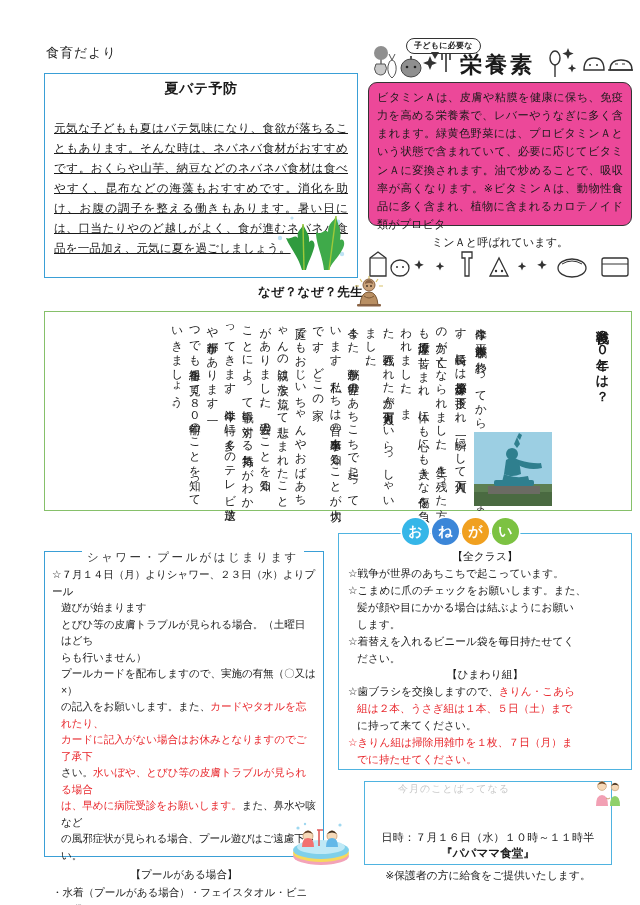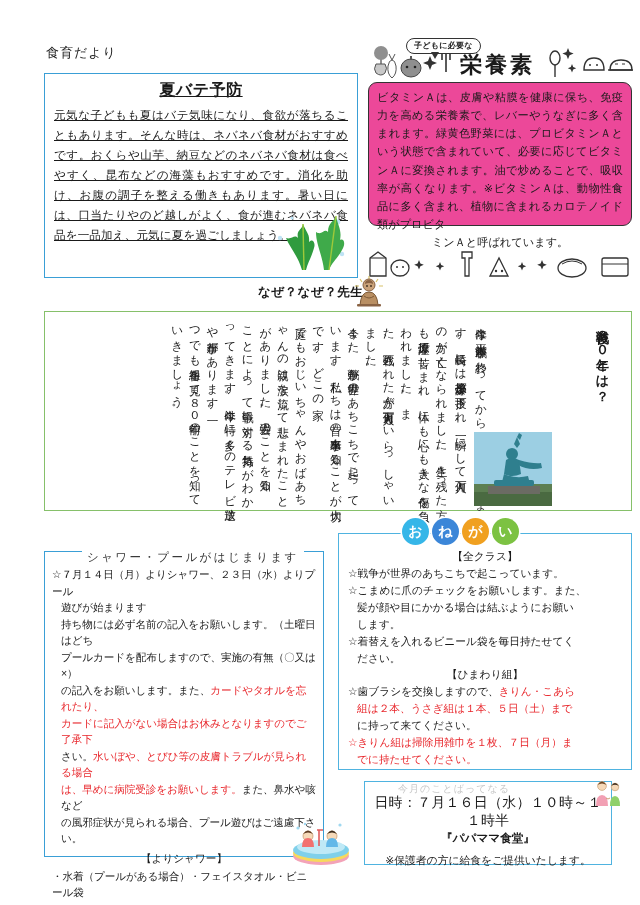--- a/index.html
+++ b/index.html
@@ -32,24 +32,23 @@
   #food-box {
     left: 44px; top: 73px; width: 314px; height: 205px;
     border: 1px solid #3a9fd6;
     background: #fff;
     box-sizing: border-box;
     padding: 6px 9px 0 9px;
   }
   #food-box .hd {
     text-align: center;
     font-weight: bold;
-    font-size: 16px;
+    font-size: 14px;
     letter-spacing: 0.5px;
-    margin-bottom: 4px;
-    text-decoration: underline;
+    margin-bottom: 20px;
   }
   #food-box .bd {
     font-size: 11.6px;
     line-height: 1.72;
     letter-spacing: 0.1px;
     text-align: justify;
     text-decoration: underline;
   }
 
   
@@ -193,21 +192,21 @@
     border: 1.4px solid #4fb3e0;
     background: #fff;
     box-sizing: border-box;
     padding: 12px 6px 0 6px;
     text-align: center;
   }
   #event-faint {
     position: absolute; left: 398px; top: 782px;
     font-size: 10px; color: #c9c9c9; letter-spacing: 1px;
   }
-  #event-box .l1 { font-size: 14px; letter-spacing: 0.2px; }
+  #event-box .l1 { font-size: 11px; letter-spacing: 0.2px; margin-top: 36px; }
   #event-box .l2 { font-size: 11.6px; font-weight: bold; margin-top: 1px; }
   #event-box .l3 { font-size: 10.8px; margin-top: 8px; }
   #event-icon { left: 592px; top: 778px; width: 32px; height: 30px; }
   #pool-icon { left: 290px; top: 820px; width: 62px; height: 46px; }
 </style>
 </head>
 <body>
 
 <div class="page">
 
@@ -331,29 +330,30 @@
     </g>
     <rect x="14" y="54" width="52" height="8" fill="#6b6b63"></rect>
     <rect x="0" y="0" width="78" height="74" fill="none" stroke="#ffffff" stroke-width="0"></rect>
   </svg>
 
   <div class="abs" id="pool-box"></div>
   <div class="abs" id="pool-title">シャワー・プールがはじまります</div>
   <div class="abs" id="pool-content" style="left:52px; top:566px; width:264px;">
     <div class="pool-line">☆７月１４日（月）よりシャワー、２３日（水）よりプール</div>
     <div class="pool-line ind">遊びが始まります</div>
-    <div class="pool-line ind">持ち物には必ず名前の記入をお願いします。（土曜日はどち</div>
+    <div class="pool-line ind">とびひ等の皮膚トラブルが見られる場合。（土曜日はどち</div>
+    <div class="pool-line ind">らも行いません）</div>
     <div class="pool-line ind">プールカードを配布しますので、実施の有無（〇又は×）</div>
     <div class="pool-line ind"><span>の記入をお願いします。また、</span><span class="red">カードやタオルを忘れたり、</span></div>
     <div class="pool-line ind red">カードに記入がない場合はお休みとなりますのでご了承下</div>
     <div class="pool-line ind"><span>さい。</span><span class="red">水いぼや、とびひ等の皮膚トラブルが見られる場合</span></div>
     <div class="pool-line ind"><span class="red">は、早めに病院受診をお願いします。</span><span>また、鼻水や咳など</span></div>
     <div class="pool-line ind">の風邪症状が見られる場合、プール遊びはご遠慮下さい。</div>
 
-    <div class="prep-h">【よりシャワー】</div>
+    <div class="prep-h">【プールがある場合】</div>
     <div class="pool-line">・水着（プールがある場合）・フェイスタオル・ビニール袋</div>
 
   </div>
 
   <svg class="abs" id="pool-icon" viewBox="0 0 62 46">
     <circle cx="8" cy="8" r="1.6" fill="#9fd8f0"></circle>
     <circle cx="50" cy="5" r="1.6" fill="#9fd8f0"></circle>
     <circle cx="15" cy="4" r="1.2" fill="#9fd8f0"></circle>
     <ellipse cx="31" cy="36" rx="28" ry="9" fill="#f3a3b8"></ellipse>
     <ellipse cx="31" cy="33" rx="28" ry="9" fill="#f7d95c"></ellipse>

